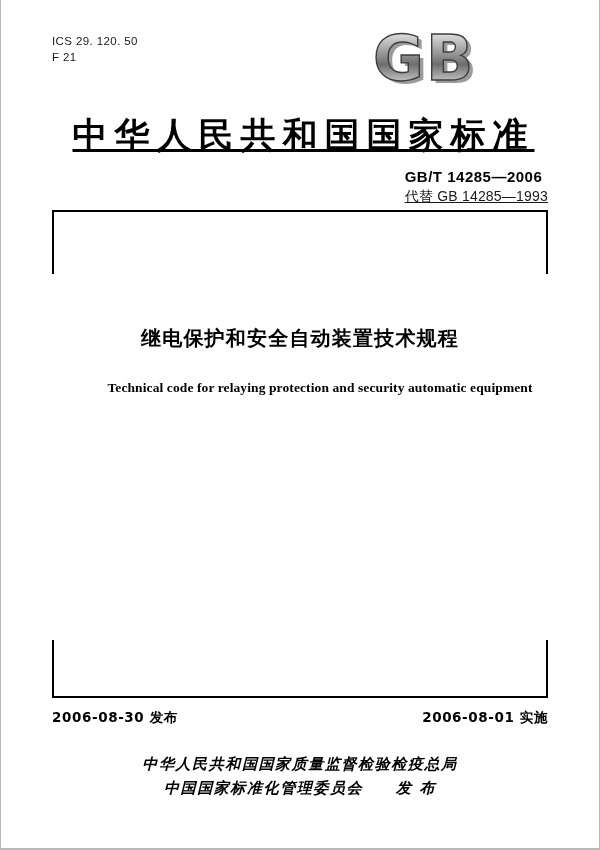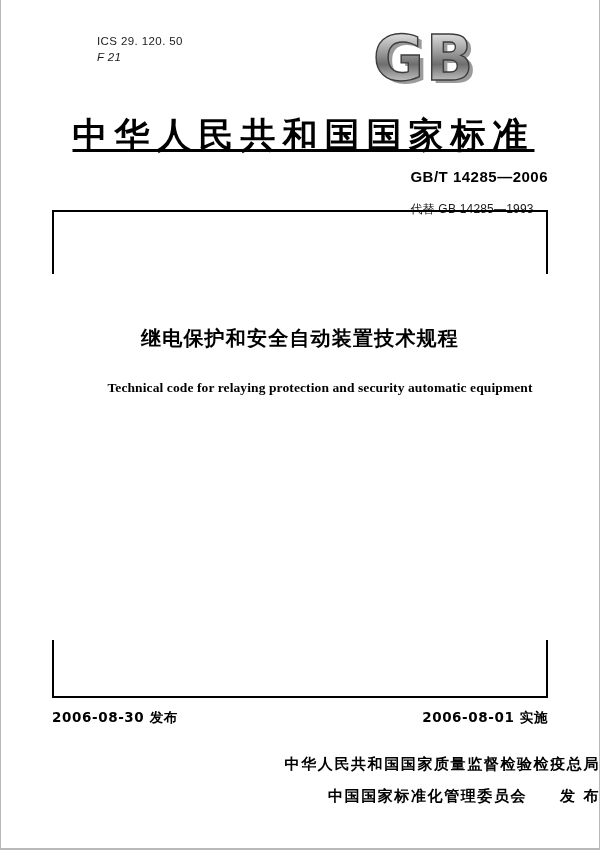--- a/index.html
+++ b/index.html
@@ -34,25 +34,23 @@
   }
   .ics-block {
     position: absolute;
     left: 0;
     top: 0;
     font-family: "Liberation Sans", sans-serif;
     font-size: 11.5px;
     line-height: 15px;
     letter-spacing: 0.4px;
     color: #1a1a1a;
-    margin-left: 45px;
   }
   .ics-line2 {
     margin-top: 1px;
-    font-style: italic;
   }
 
   .gb-logo {
     position: absolute;
     right: 48px;
     top: -6px;
     width: 130px;
     height: 66px;
     text-decoration: underline;
   }
@@ -84,25 +82,26 @@
     text-align: left;
   }
   .std-number {
     font-family: "Liberation Sans", sans-serif;
     font-size: 15px;
     font-weight: bold;
     letter-spacing: 0.5px;
     color: #000000;
   }
   .std-replaces {
-    margin-top: 16px;
-    font-family: "Liberation Sans", sans-serif;
-    font-size: 12px;
+    margin-top: 3px;
+    font-family: "Liberation Sans", sans-serif;
+    font-size: 14px;
     letter-spacing: 0.2px;
     color: #1a1a1a;
+    text-decoration: underline;
   }
 
   
   .rule-top {
     position: absolute;
     left: 52px;
     top: 210px;
     width: 496px;
     height: 2px;
     background: #000000;
@@ -195,34 +194,34 @@
     letter-spacing: 0.6px;
     color: #000000;
   }
 
   
   .publisher {
     position: absolute;
     left: 0;
     top: 752px;
     width: 600px;
-    text-align: right;
+    text-align: center;
+    font-style: italic;
   }
   .pub-line {
     font-family: "DejaVu Sans", "Liberation Sans", sans-serif;
     font-size: 15px;
     font-weight: bold;
     letter-spacing: 1.6px;
     line-height: 24px;
     color: #000000;
     white-space: nowrap;
   }
   .pub-line-2 {
     position: relative;
-    margin-top: 8px;
   }
   .pub-issue {
     display: inline-block;
     margin-left: 26px;
     letter-spacing: 1.6px;
   }
 
   
   .edge-tick {
     position: absolute;

